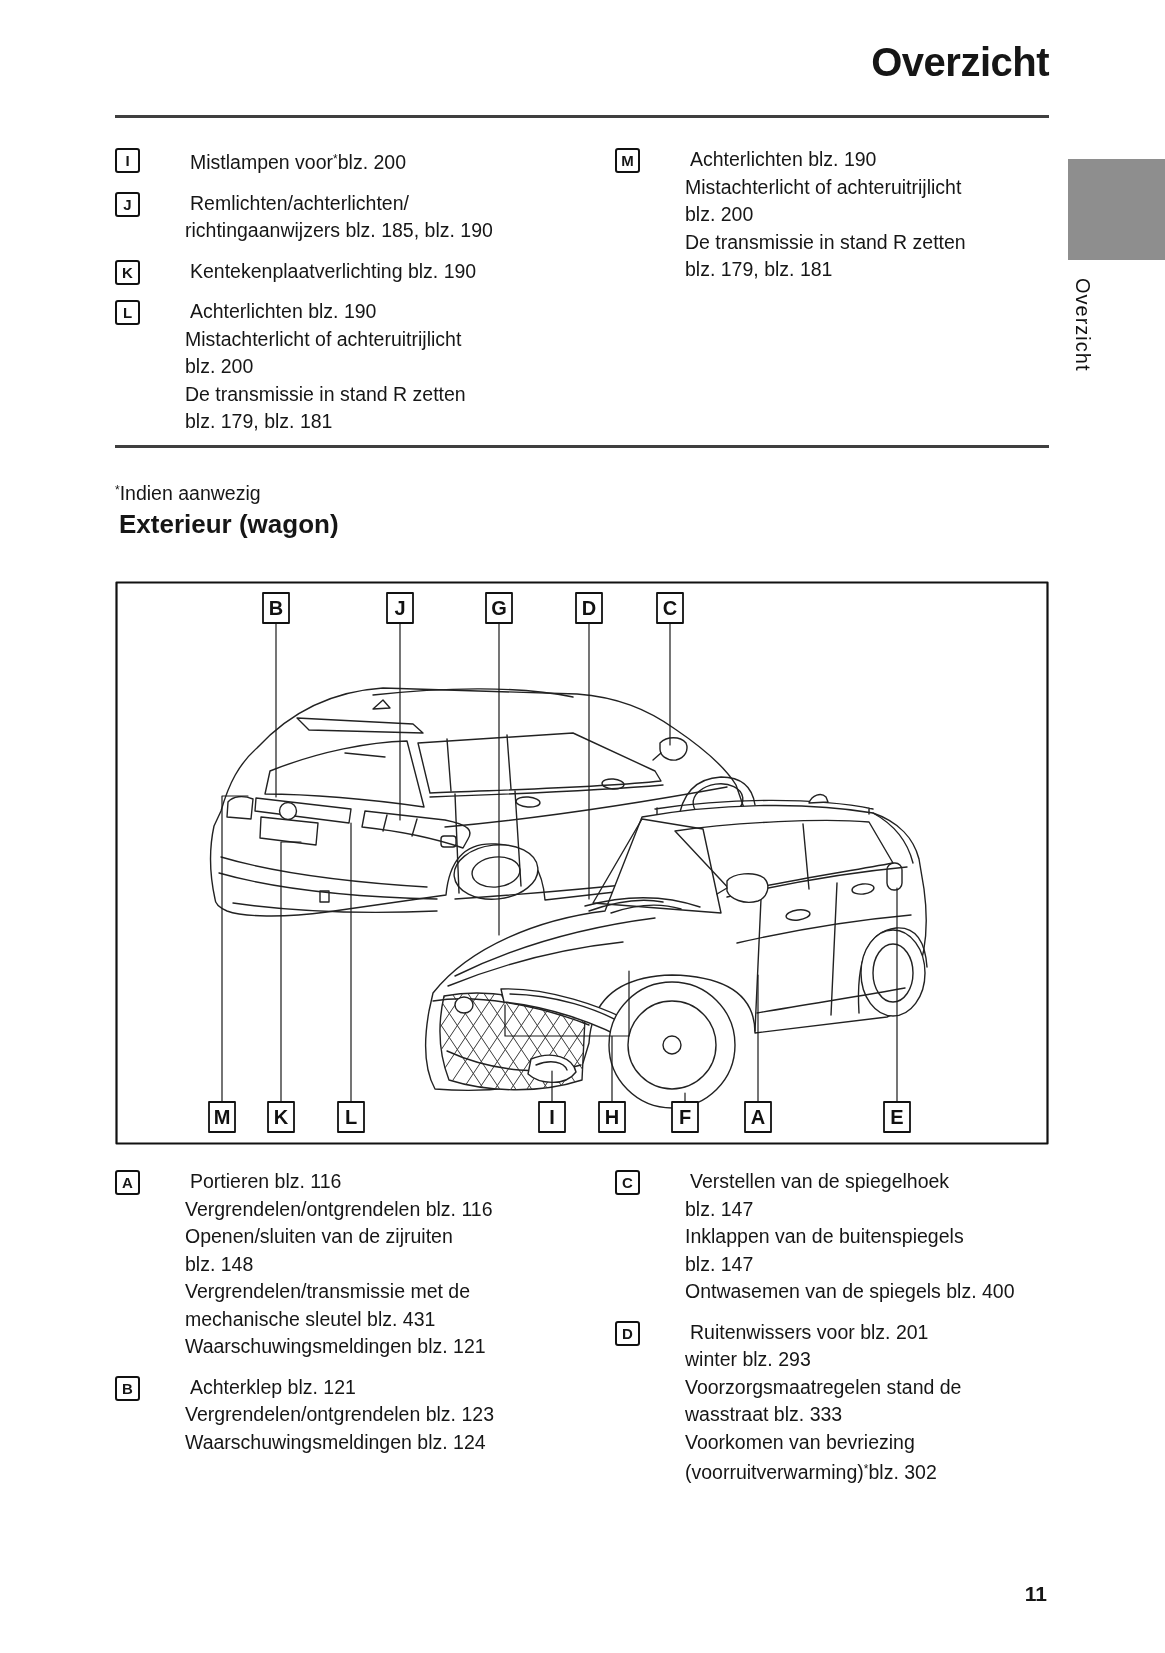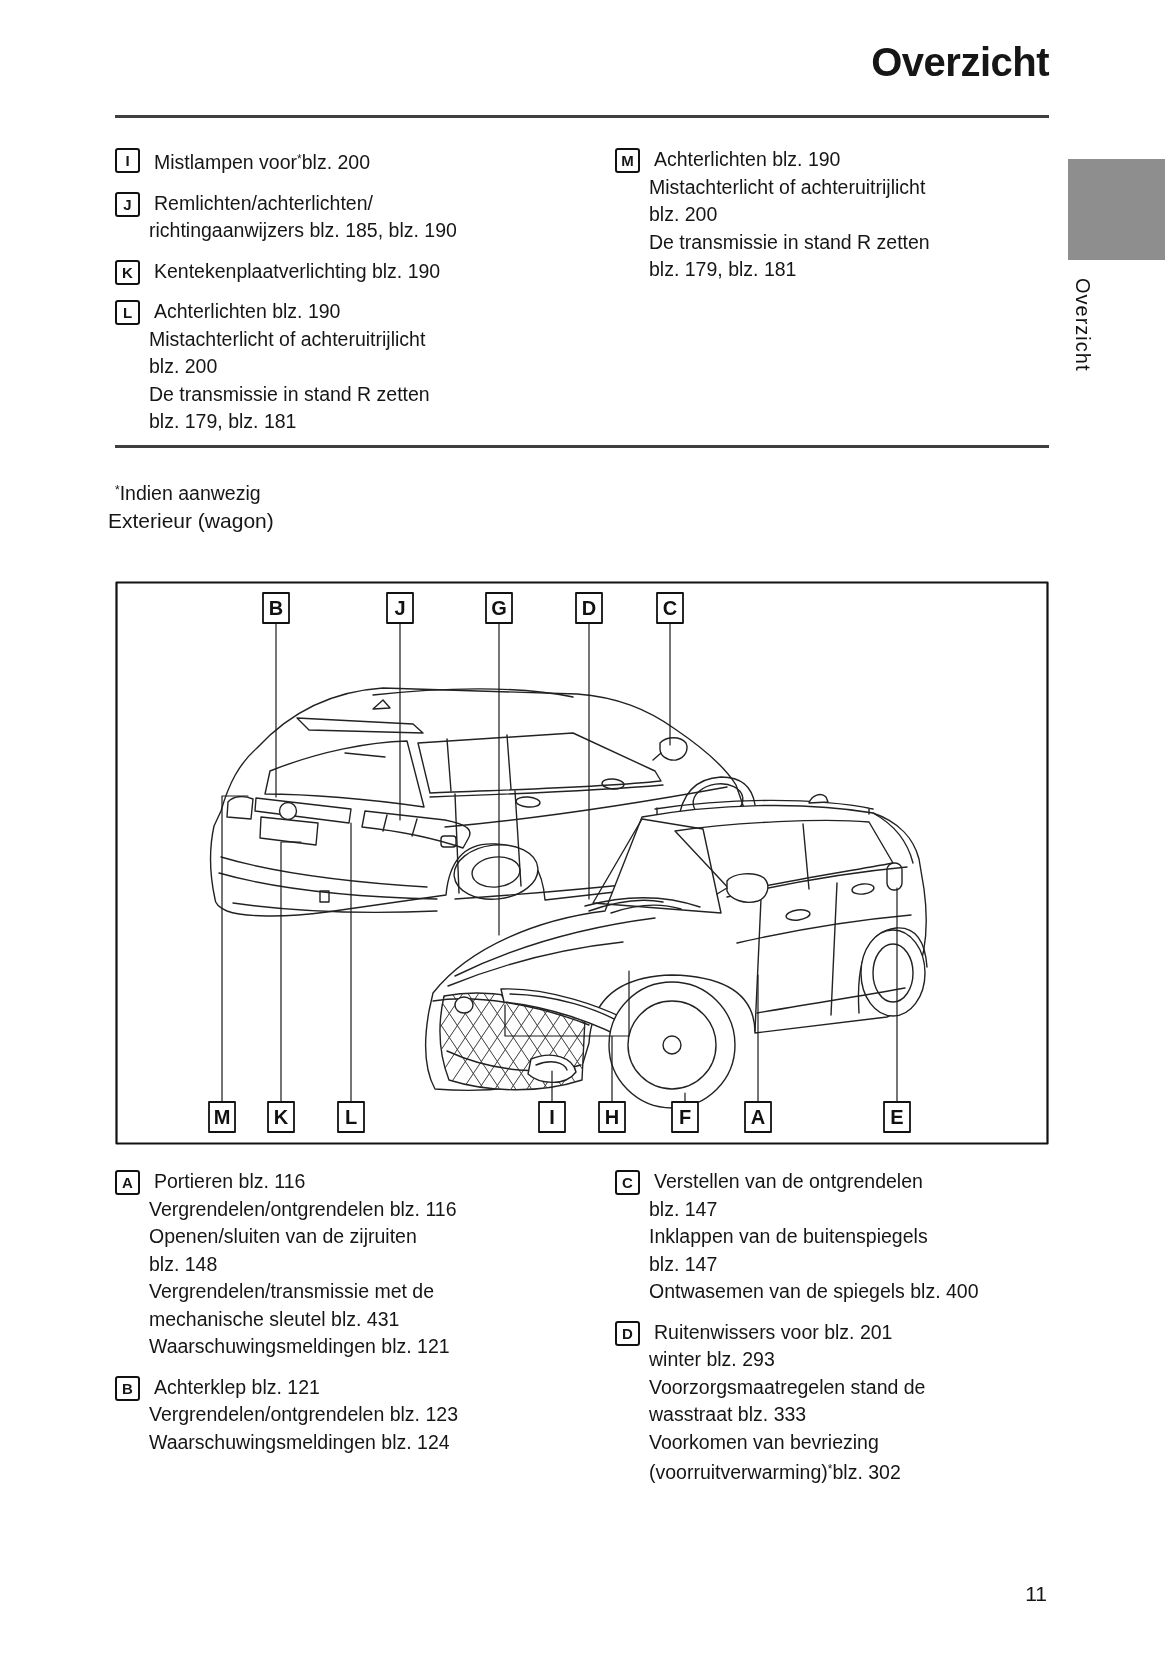--- a/index.html
+++ b/index.html
@@ -18,26 +18,26 @@
   #toplist{top:146px;}
   #bottomlist{top:1168px;}
   .col{position:absolute;top:0;}
   .col-left{left:0;width:450px;}
   .col-right{left:500px;width:434px;}
   .li-item{position:relative;padding-left:34px;margin-bottom:13px;}
   .kbox{
     position:absolute;left:0;top:2px;width:21px;height:21px;border:2px solid #111;
     border-radius:3px;font-weight:700;font-size:15px;line-height:21px;text-align:center;background:#fff;
   }
-  .li-line{font-size:19.5px;line-height:27.5px;white-space:nowrap;}
+  .li-line{font-size:19.5px;line-height:27.5px;white-space:nowrap;margin-left:36px;}
   .li-line:first-child{padding-left:5px;}
   .sup{font-size:12px;vertical-align:6px;}
   .footnote{left:115px;top:476px;font-size:19.5px;line-height:28px;}
-  .heading{left:108px;top:509px;font-size:21px;font-weight:400;}
-  .pagenum{top:1582px;right:118px;font-size:21px;font-weight:400;}
+  .heading{left:119px;top:509px;font-size:26px;font-weight:700;}
+  .pagenum{top:1582px;right:118px;font-size:21px;font-weight:700;}
   #diagram{position:absolute;left:115px;top:581px;}
 </style>
 </head>
 <body>
 
 <div class="abs title">Overzicht</div>
 <div class="abs rule" id="rule1" style="background: rgb(63, 63, 63);"></div>
 
 <div class="abs cols" id="toplist">
   <div class="col col-left">
@@ -249,21 +249,21 @@
           <div class="li-line"><span>Achterklep blz. 121</span></div>
           <div class="li-line"><span>Vergrendelen/ontgrendelen blz. 123</span></div>
           <div class="li-line"><span>Waarschuwingsmeldingen blz. 124</span></div>
         </div>
       </div>
     </div>
   <div class="col col-right">
       <div class="li-item">
         <span class="kbox">C</span>
         <div class="li-lines">
-          <div class="li-line"><span>Verstellen van de ontgrendelen</span></div>
+          <div class="li-line"><span>Verstellen van de spiegelhoek</span></div>
           <div class="li-line"><span>blz. 147</span></div>
           <div class="li-line"><span>Inklappen van de buitenspiegels</span></div>
           <div class="li-line"><span>blz. 147</span></div>
           <div class="li-line"><span>Ontwasemen van de spiegels blz. 400</span></div>
         </div>
       </div>
       <div class="li-item">
         <span class="kbox">D</span>
         <div class="li-lines">
           <div class="li-line"><span>Ruitenwissers voor blz. 201</span></div>

